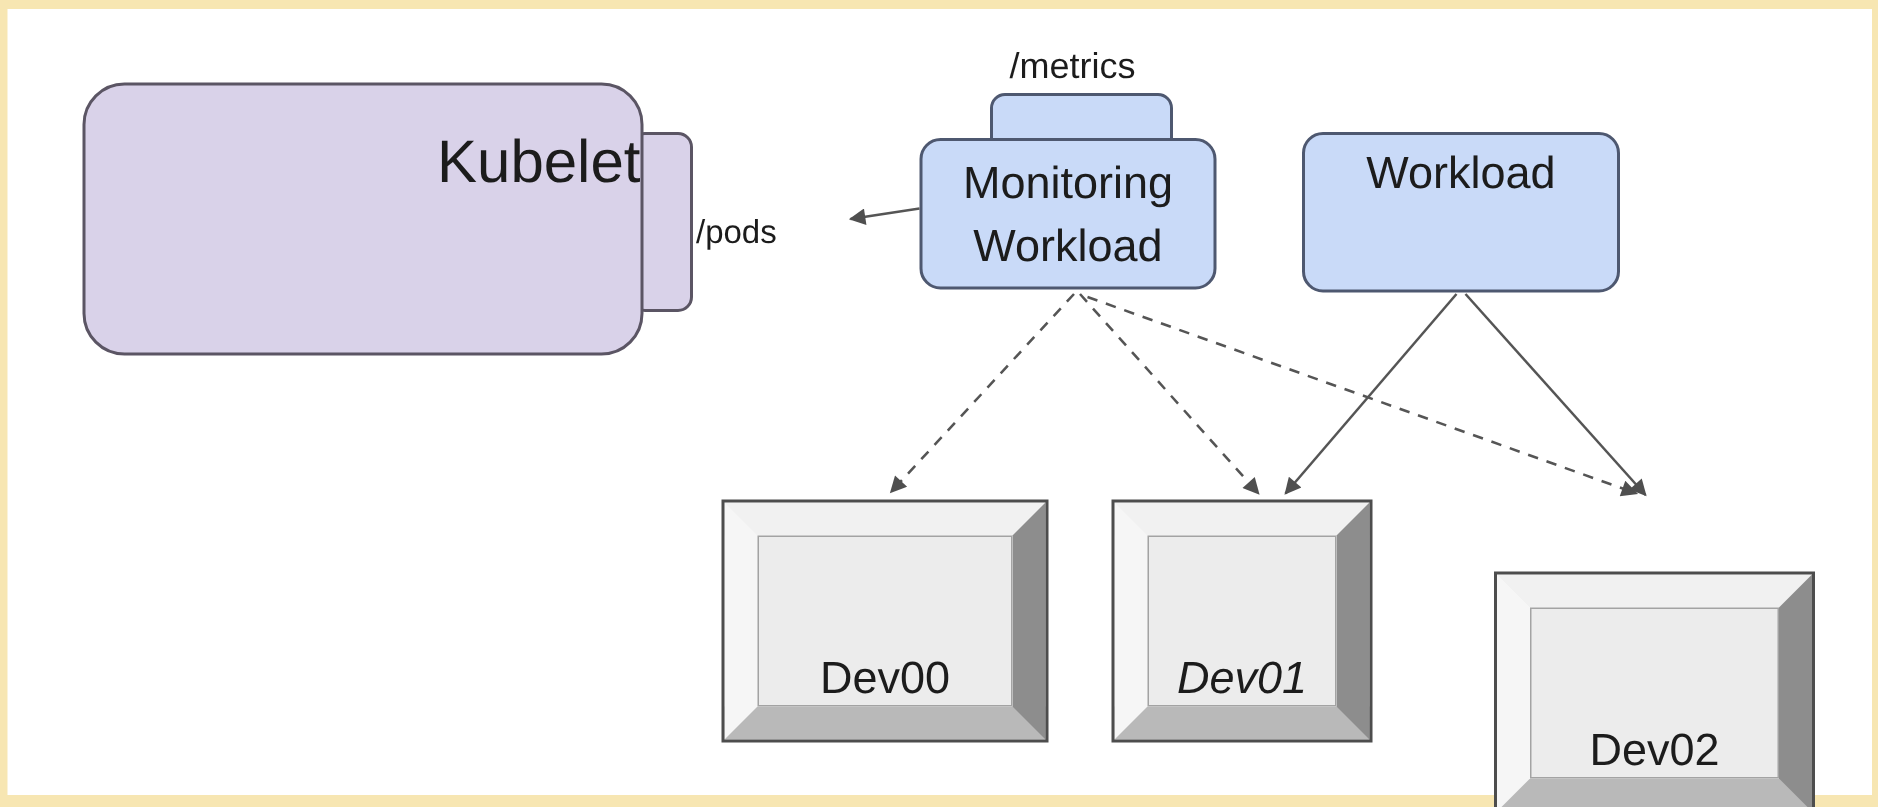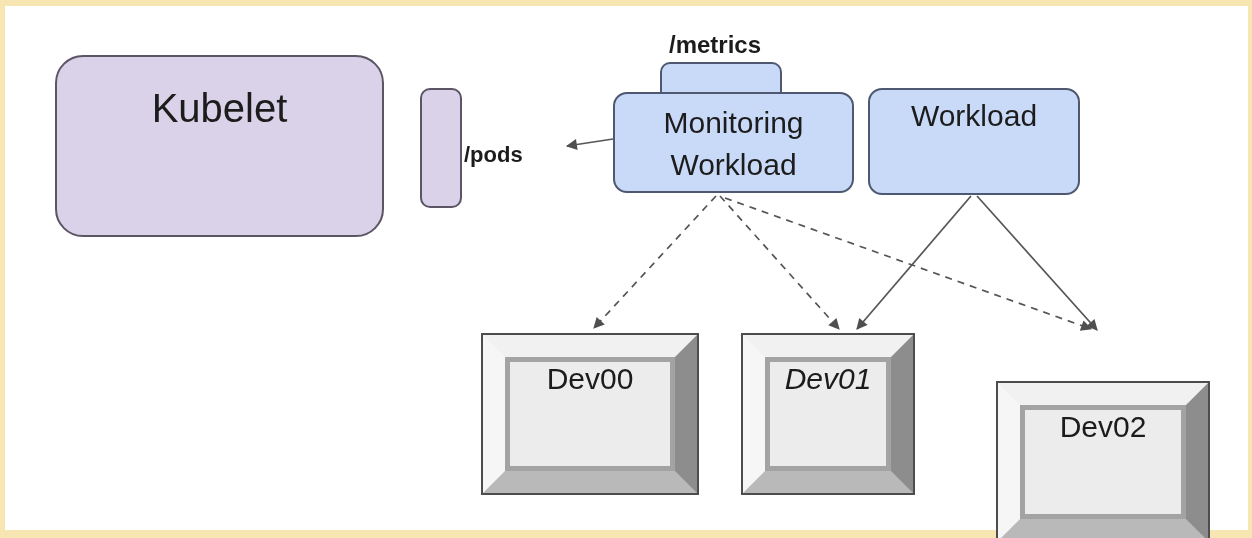--- a/index.html
+++ b/index.html
@@ -18,25 +18,25 @@
   .slide-bg {
     position: absolute;
     left: 5px; top: 6px; right: 4px; bottom: 8px;
     background: var(--color-canvas, #ffffff);
   }
 
   .node { position: absolute; }
 
   
   .kubelet-main {
-    left: 55px; top: 55px; width: 329px; height: 182px;
+    left: 55px; top: 55px; width: 374px; height: 182px;
     background: var(--color-purple_fill, #d9d2e9);
     border: 2px solid var(--color-purple_border, #5b5564);
     border-radius: 28px;
-    text-align: center;
+    text-align: right;
     padding-top: 28px;
     font-size: 40px;
     line-height: 46px;
     z-index: 2;
   }
   .kubelet-port {
     left: 420px; top: 88px; width: 42px; height: 120px;
     background: var(--color-purple_fill, #d9d2e9);
     border: 2px solid var(--color-purple_border, #5b5564);
     border-radius: 10px;
@@ -46,50 +46,50 @@
   
   .blue-box {
     background: var(--color-blue_fill, #c9daf8);
     border: 2px solid var(--color-blue_border, #4e5870);
     border-radius: 14px;
     text-align: center;
     font-size: 30px;
     line-height: 42px;
     z-index: 2;
   }
-  .monitoring { left: 613px; top: 92px; width: 241px; height: 101px; padding-top: 8px; }
+  .monitoring { left: 613px; top: 92px; width: 198px; height: 101px; padding-top: 8px; }
   .workload   { left: 868px; top: 88px; width: 212px; height: 107px; padding-top: 5px; line-height: 41px; }
   .metrics-port {
     left: 660px; top: 62px; width: 122px; height: 44px;
     background: var(--color-blue_fill, #c9daf8);
     border: 2px solid var(--color-blue_border, #4e5870);
     border-radius: 10px 10px 0 0;
     z-index: 1;
   }
 
   
-  .endpoint-label { position: absolute; z-index: 3; font-weight: bold; }
+  .endpoint-label { position: absolute; z-index: 3; }
   .metrics-label { left: 645px; top: 32px; width: 140px; text-align: center; font-size: 24px; line-height: 26px; }
   .pods-label { left: 464px; top: 142px; font-size: 22px; line-height: 26px; }
 
   
   .device {
     position: absolute;
     top: 335px;
     height: 158px;
     border: 22px solid;
     border-color: #f1f1f1 #8d8d8d #b9b9b9 #f6f6f6;
     outline: 2px solid #4d4d4d;
     z-index: 2;
   }
   .device-face {
     width: 100%; height: 100%;
     background: #ececec;
-    border: 5px solid #a3a3a3;
-    display: flex; align-items: flex-start; justify-content: center;
+    border: 1px solid #a3a3a3;
+    display: flex; align-items: flex-end; justify-content: center;
     font-size: 30px;
   }
   .dev00 { left: 483px; width: 214px; }
   .dev01 { left: 743px; width: 170px; font-style: italic; }
   .dev02 { left: 998px; width: 210px; margin-top: 48px; }
 
   
   svg.edges {
     position: absolute; inset: 0;
     width: 100%; height: 100%;

